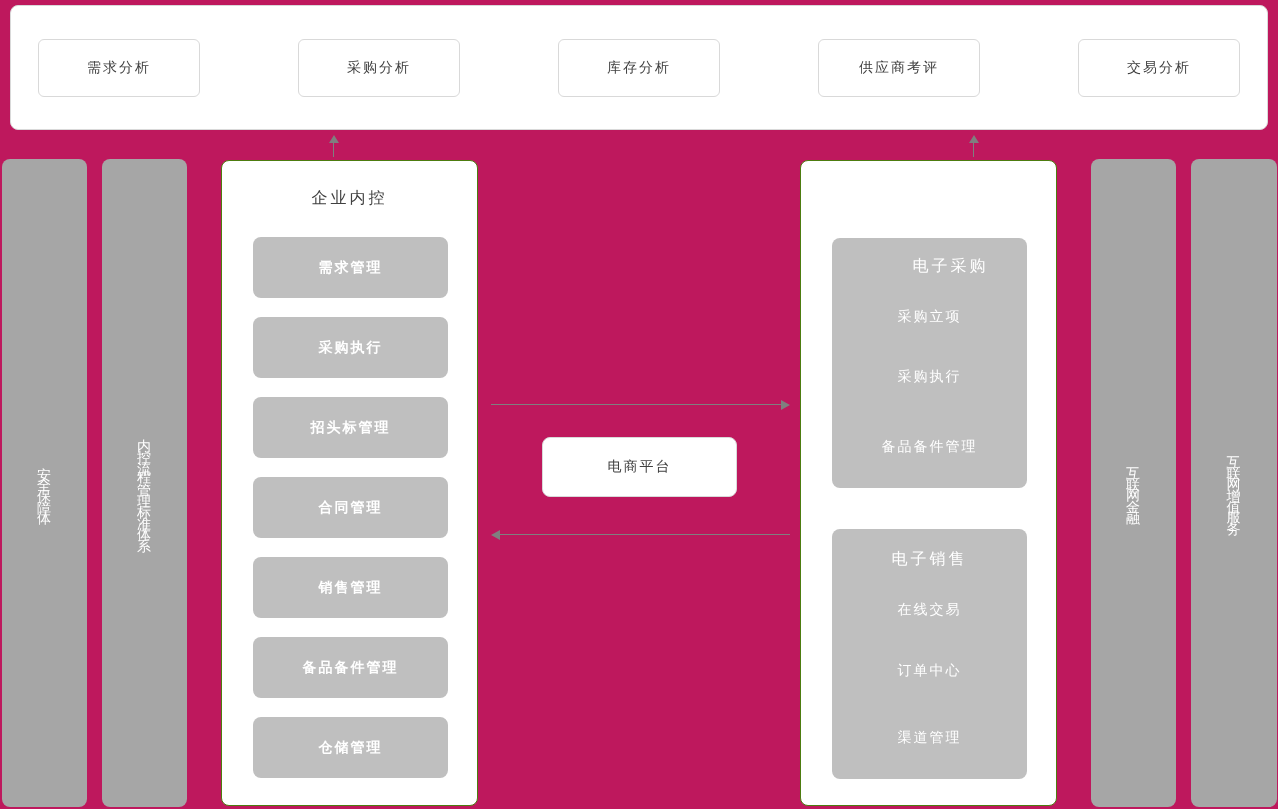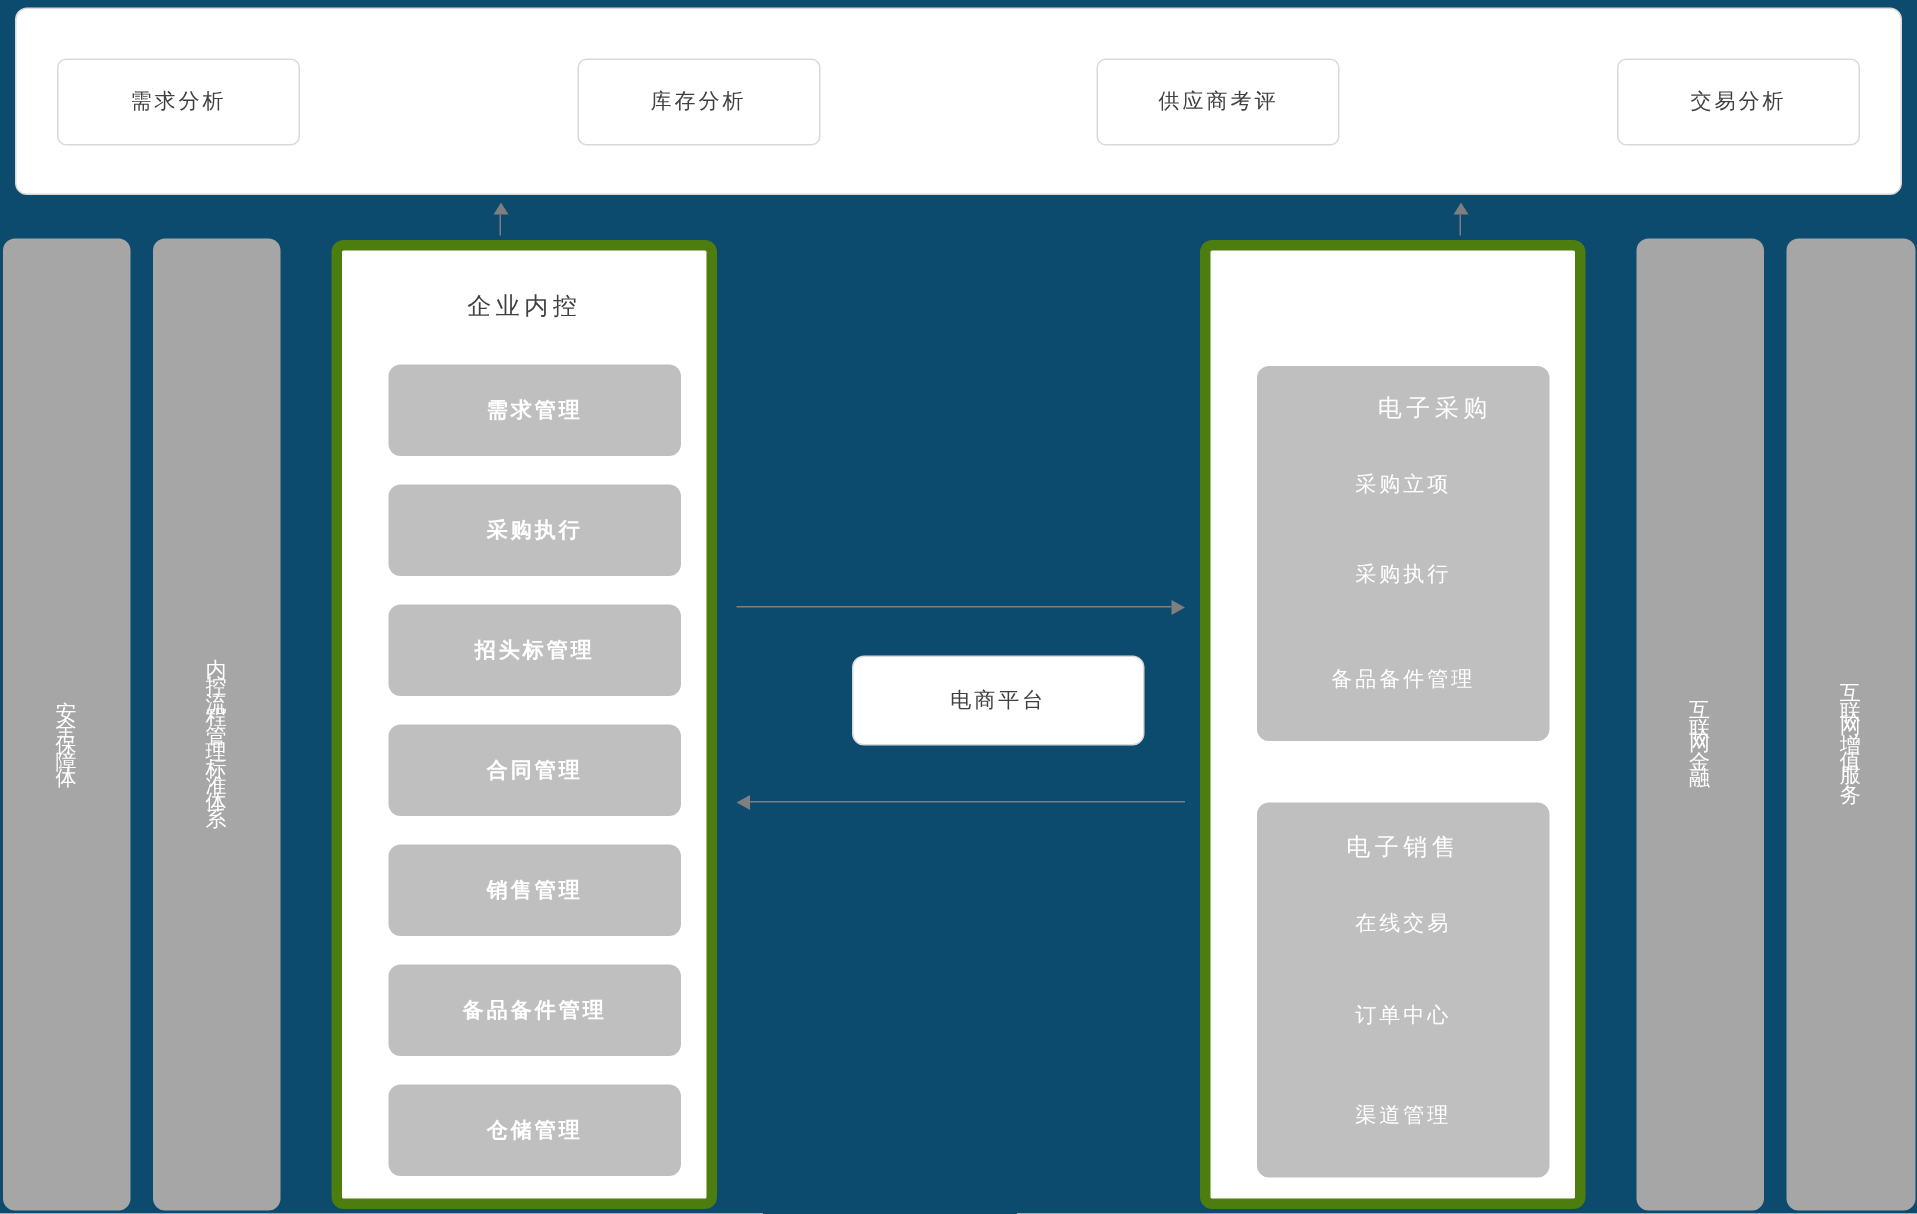--- a/index.html
+++ b/index.html
@@ -1,53 +1,53 @@
 <!DOCTYPE html>
 <html><head>
 <meta charset="utf-8">
 <style>
   * { margin:0; padding:0; box-sizing:border-box; }
   html,body { background:#ffffff; }
   body { font-family:"Liberation Sans","DejaVu Sans",sans-serif; }
-  .canvas { position:relative; width:1278px; height:809px; background:#0c4a6e; overflow:hidden; }
+  .canvas { position:relative; width:1278px; height:809px; background:#be185d; overflow:hidden; }
 
   
   .top-panel { position:absolute; left:10px; top:5px; width:1258px; height:125px;
     border:1px solid #d9d9d9; border-radius:8px; background:#ffffff;
     display:flex; align-items:center; justify-content:space-between; padding:0 27px; }
   .top-box { width:162px; height:58px; border:1px solid #d9d9d9; border-radius:6px;
     background:#ffffff; display:flex; align-items:center; justify-content:center;
     font-size:14px; color:#404040; letter-spacing:2px; }
 
   
   .pillar { position:absolute; top:159px; height:648px; background:#a6a6a6; border-radius:8px;
     display:flex; align-items:center; justify-content:center; }
   .pillar span { writing-mode:vertical-rl; text-orientation:upright; color:#ffffff;
     font-size:14px; letter-spacing:11px; }
 
   
   .panel { position:absolute; top:160px; width:257px; height:646px;
-    border:7px solid #4d7c0f; border-radius:8px; background:#ffffff; }
+    border:1px solid #4d7c0f; border-radius:8px; background:#ffffff; }
   .panel-title { position:absolute; top:27px; left:0; width:100%; text-align:center;
     font-size:16px; color:#404040; letter-spacing:3px; }
 
   
   .module { position:absolute; left:31px; width:195px; height:61px; background:#bfbfbf;
     border-radius:8px; display:flex; align-items:center; justify-content:center;
     color:#ffffff; font-size:14px; letter-spacing:2px;font-weight:bold; }
 
   
   .group { position:absolute; left:31px; width:195px; height:250px; background:#bfbfbf; border-radius:8px; }
   .group-title { position:absolute; left:0; width:100%; text-align:center; color:#ffffff;
     font-size:16px; letter-spacing:3px; }
   .group-item { position:absolute; left:0; width:100%; text-align:center; color:#ffffff;
     font-size:14px; letter-spacing:2px; }
 
   
-  .center-box { position:absolute; left:568px; top:437px; width:195px; height:60px;
+  .center-box { position:absolute; left:542px; top:437px; width:195px; height:60px;
     border:1px solid #d9d9d9; border-radius:8px; background:#ffffff;
     display:flex; align-items:center; justify-content:center; font-size:14px;
     color:#404040; letter-spacing:2px; }
 
   
   .h-arrow { position:absolute; height:0; border-top:1px solid #7f7f7f; }
   .h-arrow.to-right::after { content:""; position:absolute; right:-9px; top:-5px;
     border-left:9px solid #7f7f7f; border-top:5px solid transparent; border-bottom:5px solid transparent; }
   .h-arrow.to-left::before { content:""; position:absolute; left:-9px; top:-5px;
     border-right:9px solid #7f7f7f; border-top:5px solid transparent; border-bottom:5px solid transparent; }
@@ -56,20 +56,23 @@
     border-bottom:8px solid #7f7f7f; border-left:5px solid transparent; border-right:5px solid transparent; }
 </style>
 </head>
 <body>
 
 <div class="canvas">
 
   <div class="top-panel">
     <div class="top-box">
       <span>需求分析</span>
+    </div>
+    <div class="top-box">
+      <span>采购分析</span>
     </div>
     <div class="top-box">
       <span>库存分析</span>
     </div>
     <div class="top-box">
       <span>供应商考评</span>
     </div>
     <div class="top-box">
       <span>交易分析</span>
     </div>

